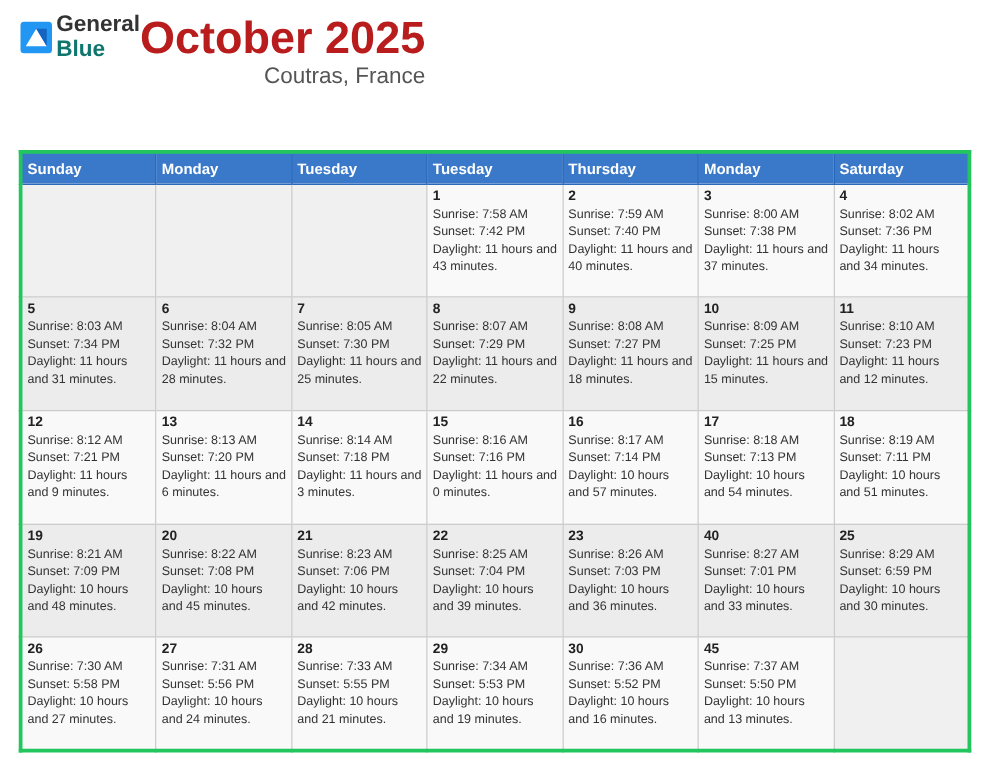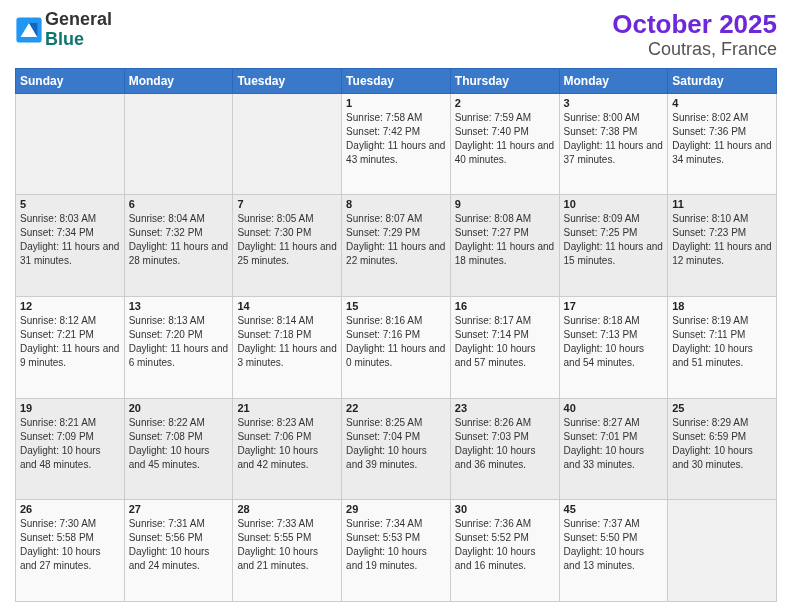--- a/index.html
+++ b/index.html
@@ -12,21 +12,20 @@
     }
     .page {
       width: 792px;
       height: 612px;
       padding: 10px 15px;
       display: flex;
       flex-direction: column;
     }
     .header {
       display: flex;
-      justify-content: space-between;
       align-items: flex-start;
       margin-bottom: 8px;
     }
     .logo {
       display: flex;
       align-items: center;
     }
     .logo-text {
       font-size: 18px;
       font-weight: bold;
@@ -36,35 +35,36 @@
     .logo-blue { color: #0f766e; }
     .logo-icon {
       width: 28px;
       height: 28px;
       margin-right: 2px;
     }
     .title-block {
       text-align: right;
     }
     .month-title {
-      font-size: 26px;
-      font-weight: bold;
-      color: #6d28d9;
+      font-size: 36px;
+      font-weight: bold;
+      color: #b91c1c;
       line-height: 1.1;
     }
     .location {
       font-size: 18px;
       color: #555;
     }
     .calendar {
       flex: 1;
-      border: 1px solid #22c55e;
+      border: 3px solid #22c55e;
       border-collapse: collapse;
       width: 100%;
       table-layout: fixed;
+      margin-top: 41px;
     }
     .calendar th {
       background: #3A78C9;
       color: #fff;
       font-size: 12px;
       font-weight: bold;
       padding: 5px 4px;
       text-align: left;
       border: 1px solid #2a68b9;
     }

